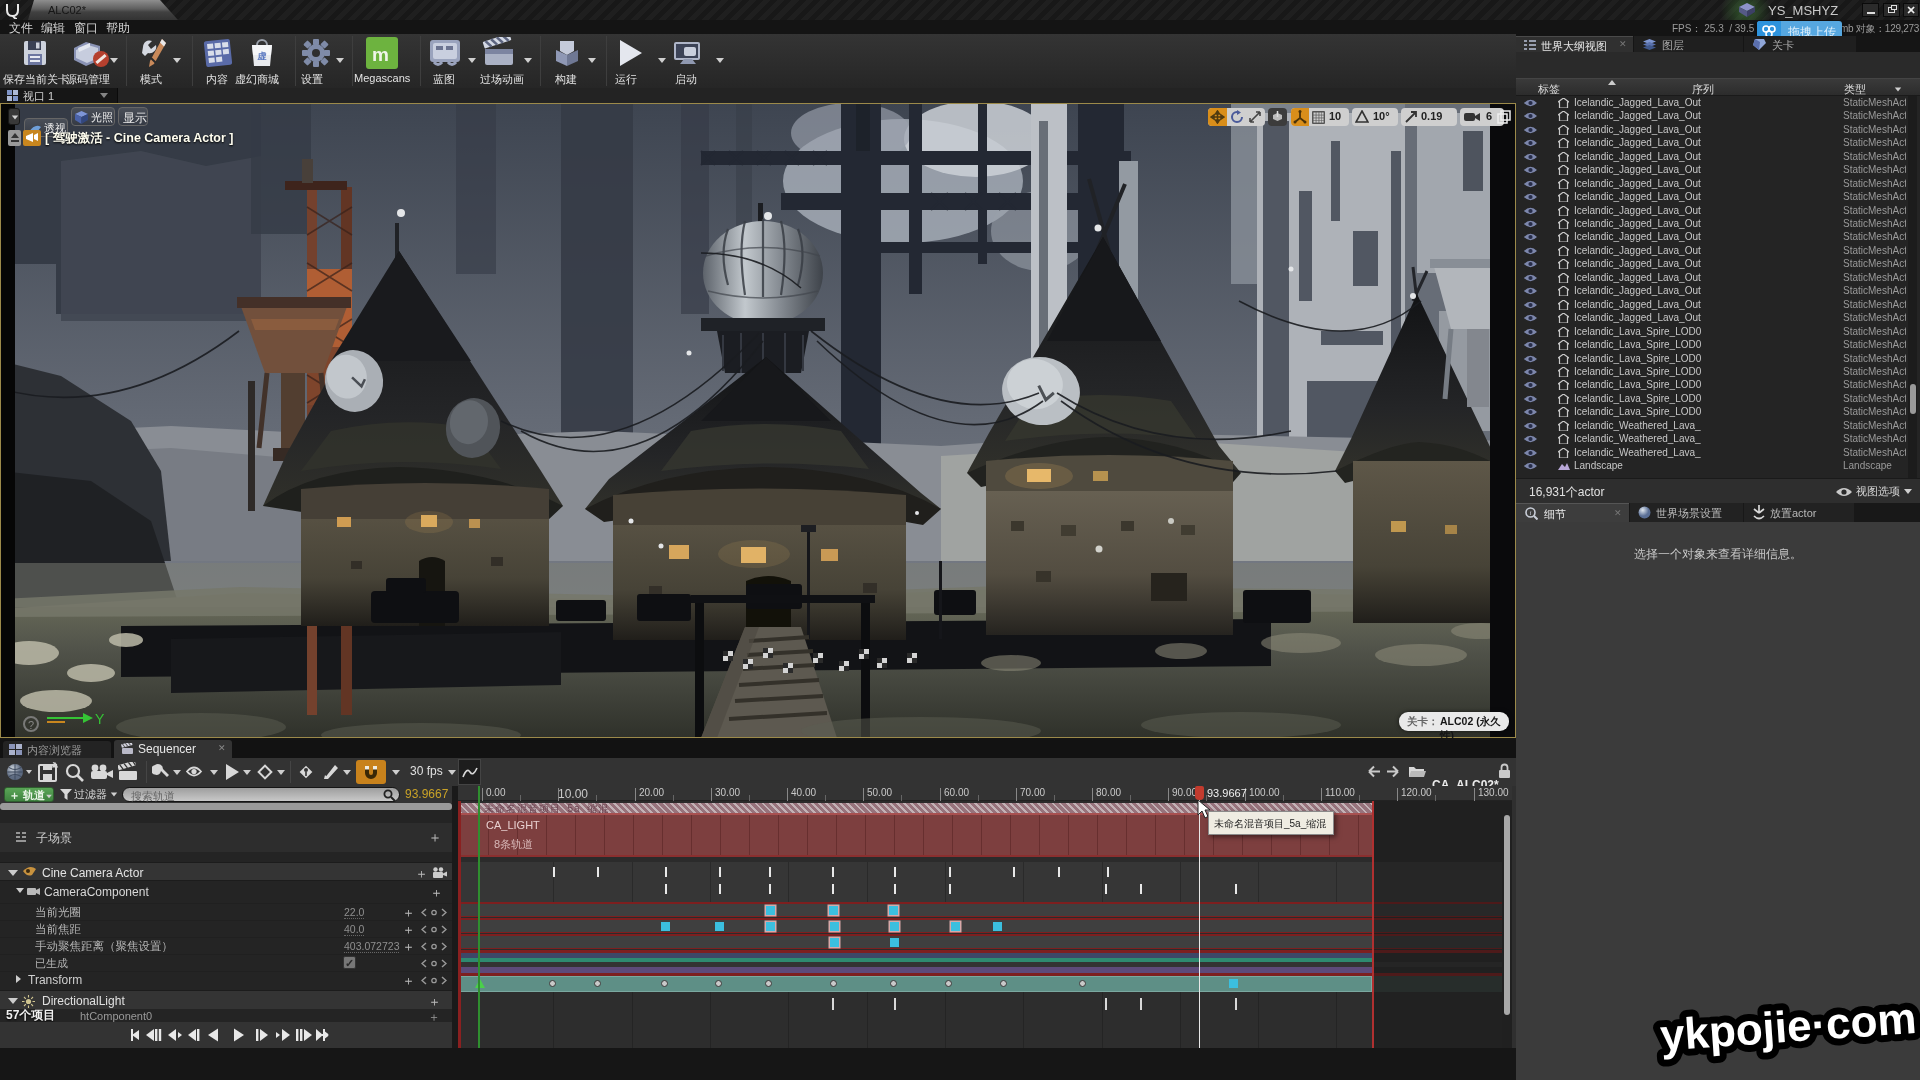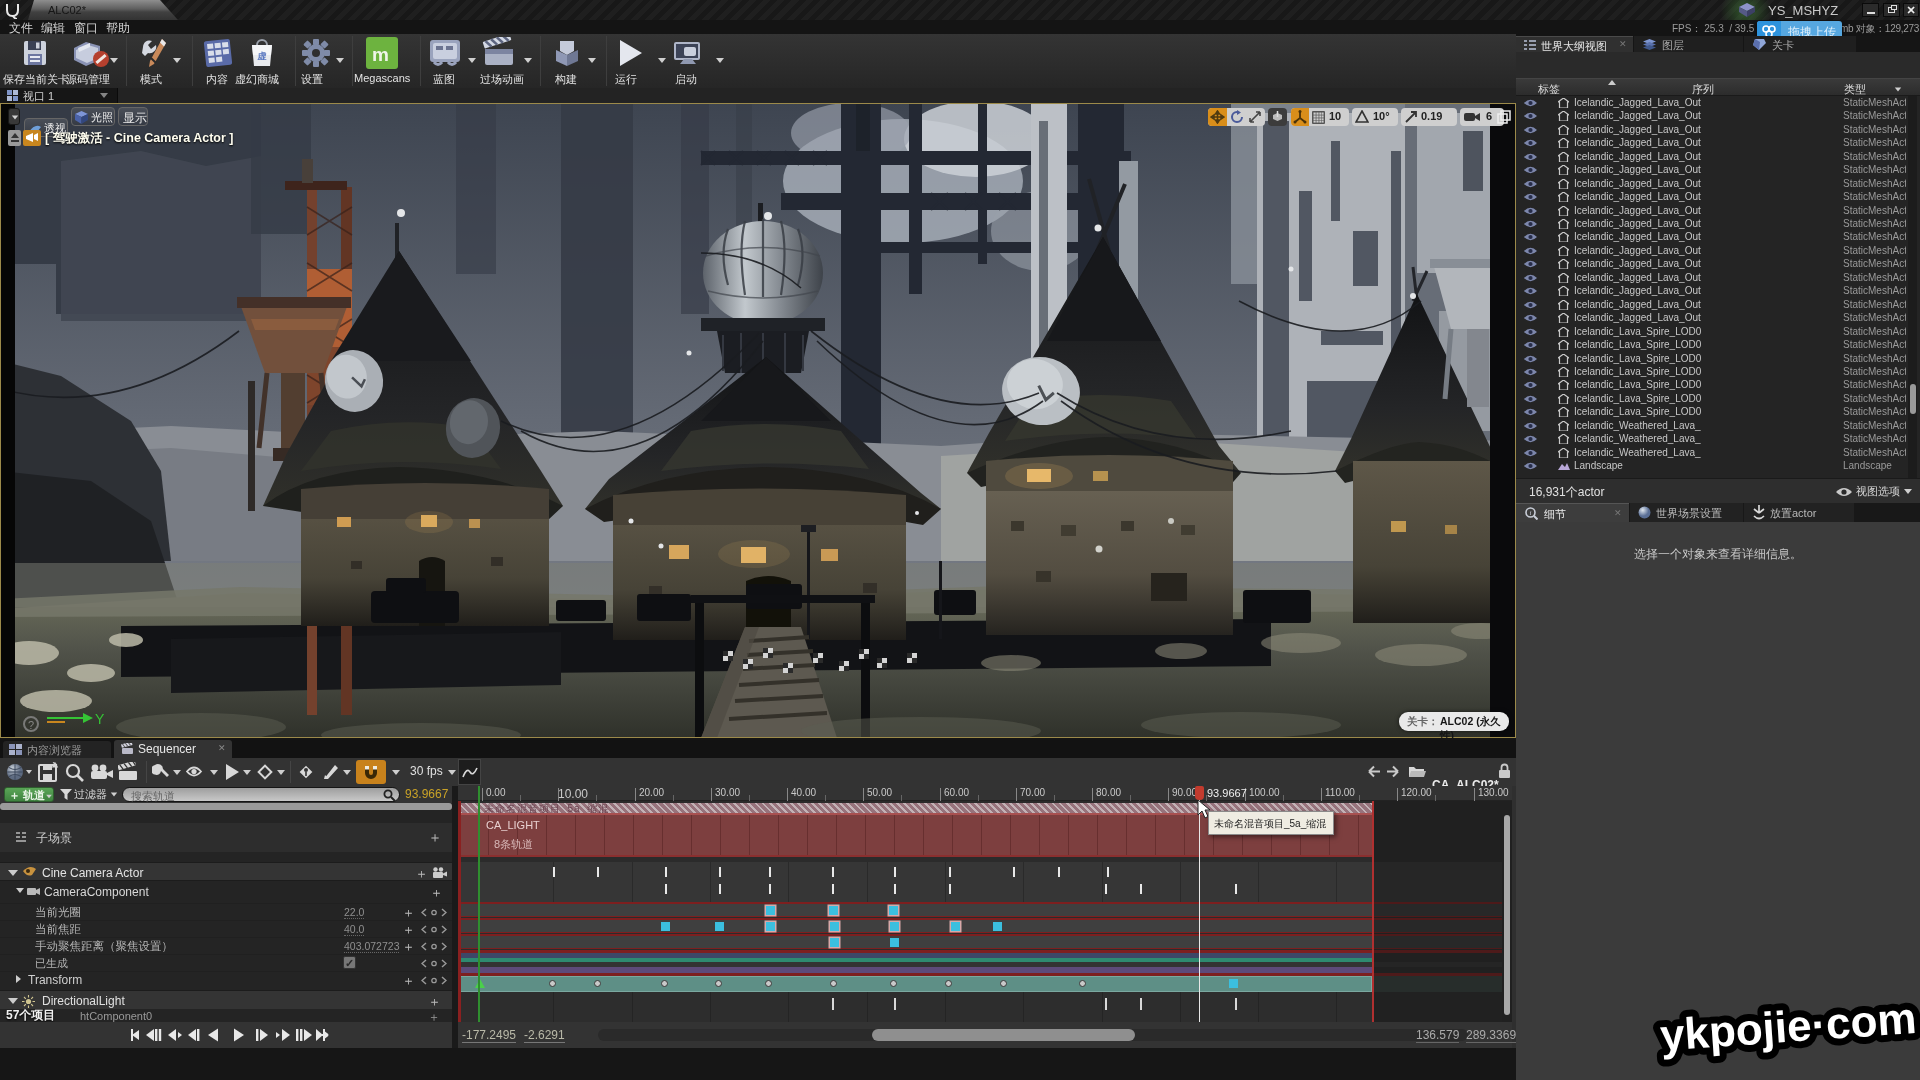--- a/index.html
+++ b/index.html
@@ -1473,25 +1473,17 @@
         <div class="abs" style="left:741px;top:0;width:1px;height:262px;background:#e8e8e8"></div>
         <div class="abs" style="left:737px;top:0;width:9px;height:14px;background:#c23b2e;border-radius:2px 2px 4px 4px"></div>
         <div class="abs" style="left:749px;top:1px;color:#f0f0f0;font-size:11px">93.9667</div>
         <svg class="abs" style="left:739px;top:14px" width="14" height="20" viewBox="0 0 14 20">
           <path d="M1 0 L1 15 L5 11 L8 18 L11 16.5 L8 10 L13 10 Z" fill="#fff" stroke="#222" stroke-width="1"></path>
         </svg>
         <div class="abs" style="left:750px;top:25px;width:126px;height:24px;background:#efece2;border:1px solid #8a8a8a;box-shadow:2px 2px 5px rgba(0,0,0,.5)">
           <div class="abs" style="left:5px;top:5px;color:#222;font-size:10px;white-space:nowrap">未命名混音项目_5a_缩混</div>
         </div>
       </div>
- <div class="abs" style="left:458px;top:282px;width:1054px;height:26px;background:#333">
-  <div class="abs" style="left:4px;top:6px;color:#b9b9a8;font-size:12px;border-bottom:1px solid #777">-177.2495</div>
-  <div class="abs" style="left:66px;top:6px;color:#b9b9a8;font-size:12px;border-bottom:1px solid #777">-2.6291</div>
-  <div class="abs" style="left:140px;top:7px;width:870px;height:12px;background:#2a2a2a;border-radius:6px"></div>
-  <div class="abs" style="left:414px;top:7px;width:263px;height:12px;background:#8f8f8f;border-radius:6px"></div>
-  <div class="abs" style="left:958px;top:6px;color:#aaa;font-size:12px;border-bottom:1px solid #666">136.579</div>
-  <div class="abs" style="left:1008px;top:6px;color:#aaa;font-size:12px;border-bottom:1px solid #666">289.3369</div>
- </div>
  <div class="abs" style="left:0;top:308px;width:1516px;height:32px;background:#161616"></div>
 </div>
 <svg class="abs" style="left:1650px;top:980px" width="270 " height="100" viewBox="0 0 270 100">
  <text x="10" y="62" transform="rotate(-4 135 50)" font-family="Liberation Sans" font-size="44" font-weight="bold" fill="#ffffff" stroke="#000" stroke-width="14" paint-order="stroke" stroke-linejoin="round">ykpojie·com</text>
 </svg>
 </div>
 </body></html>

